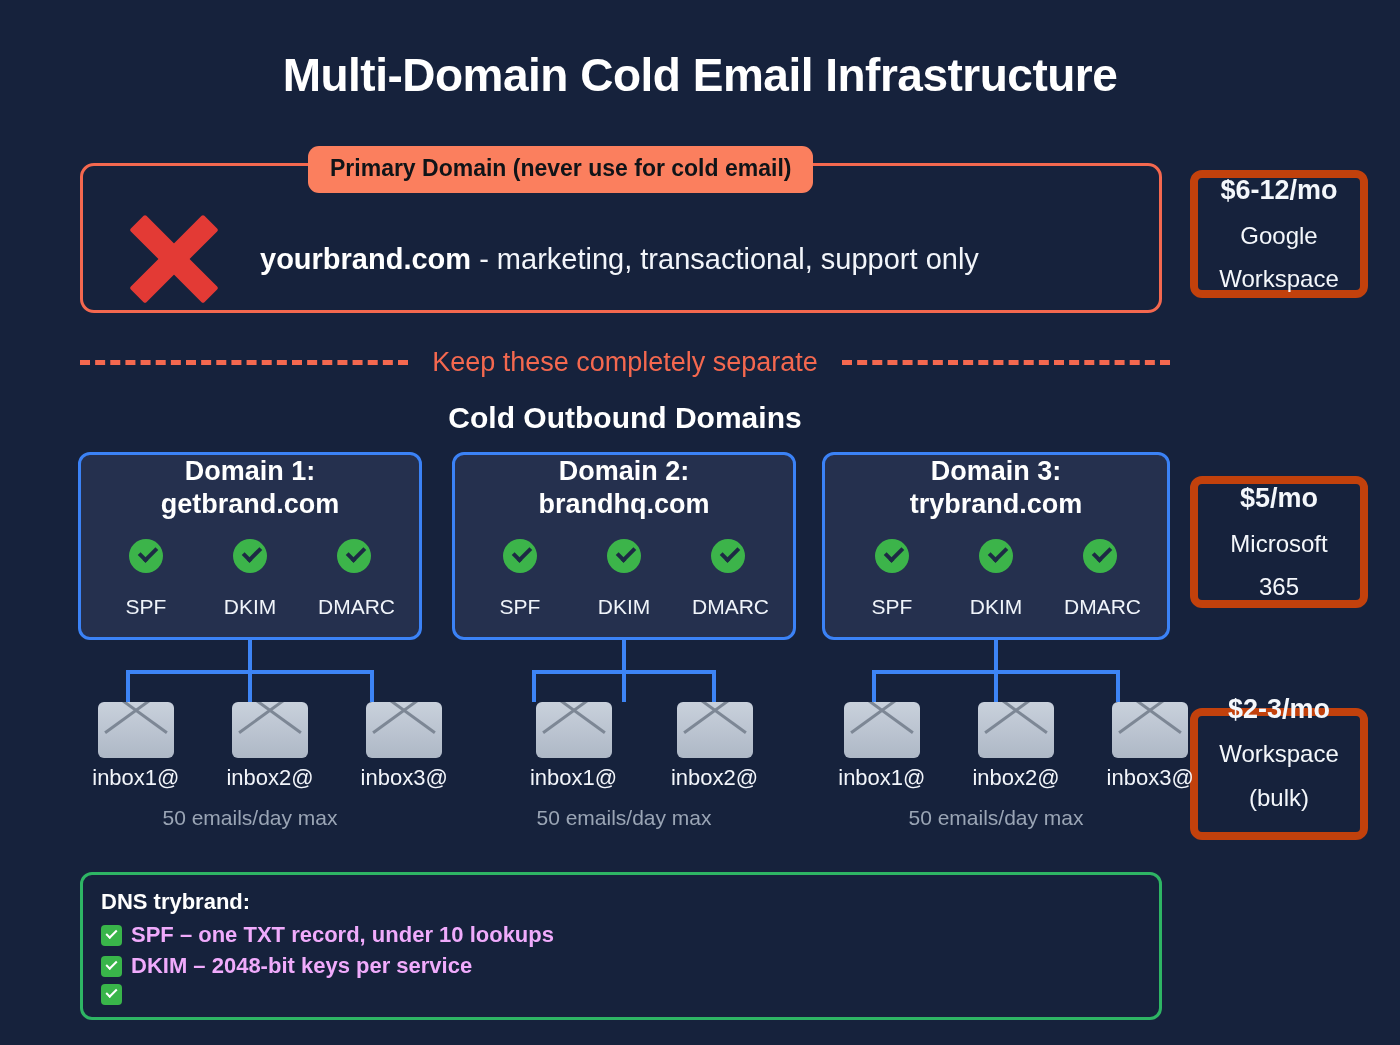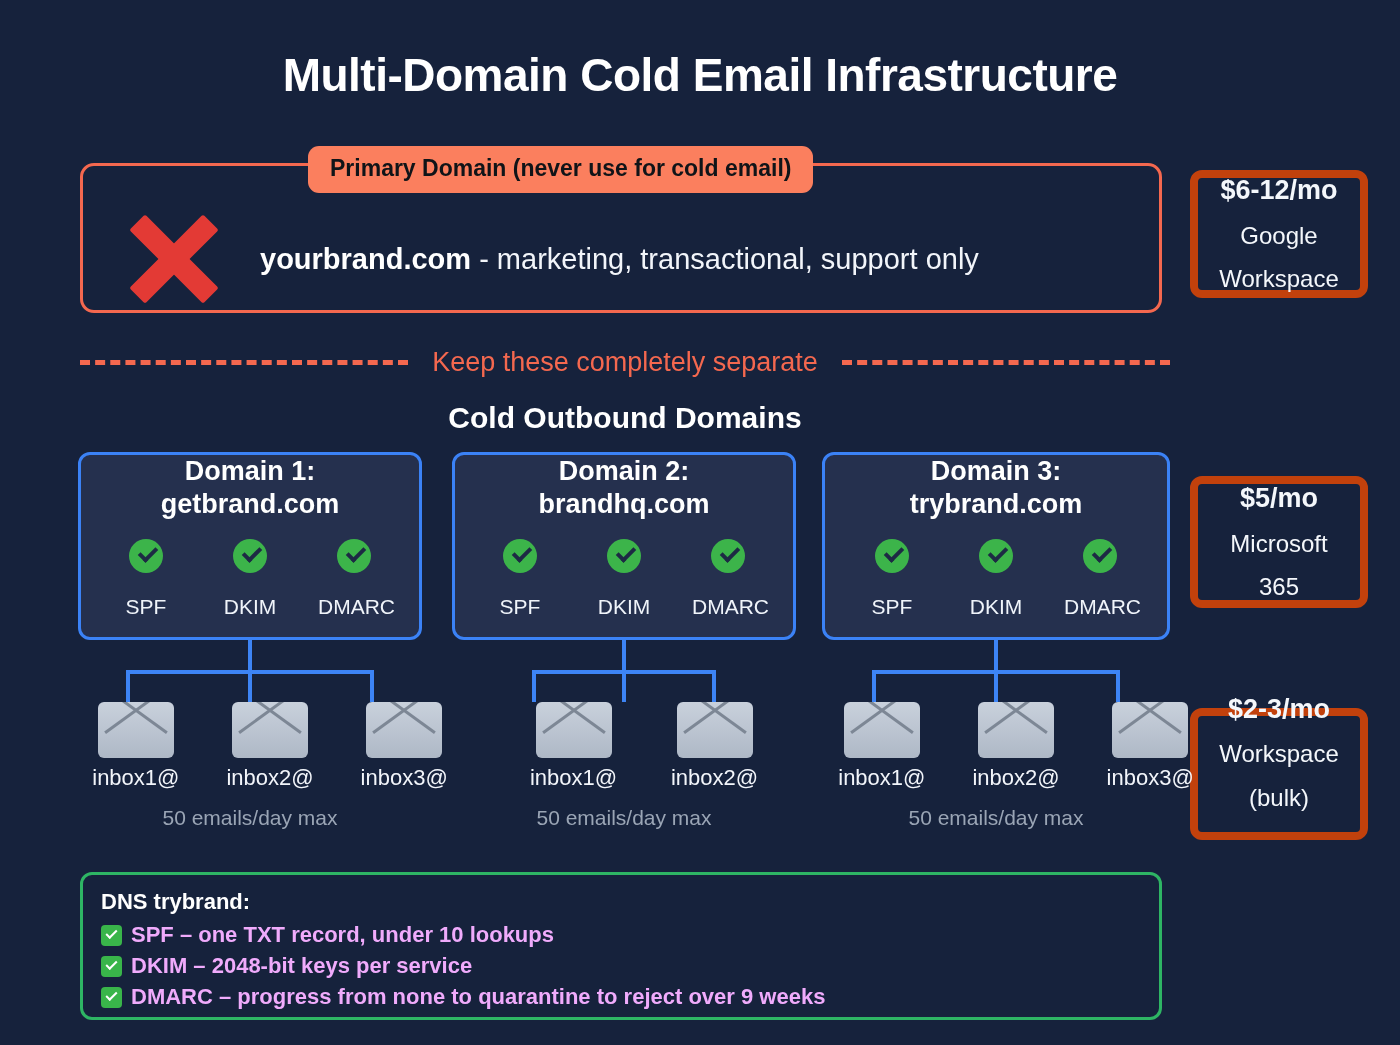--- a/index.html
+++ b/index.html
@@ -548,17 +548,16 @@
     <div class="dns-item">
       <div class="dns-check"></div>
       <div class="dns-text">SPF – one TXT record, under 10 lookups</div>
     </div>
     <div class="dns-item">
       <div class="dns-check"></div>
       <div class="dns-text">DKIM – 2048-bit keys per service</div>
     </div>
     <div class="dns-item">
       <div class="dns-check"></div>
-      <div class="dns-text">DMARC – progress from none to quarantine to reject over 9 weeks</div>
     </div>
   </div>
 
 </div>
 
 </body></html>

